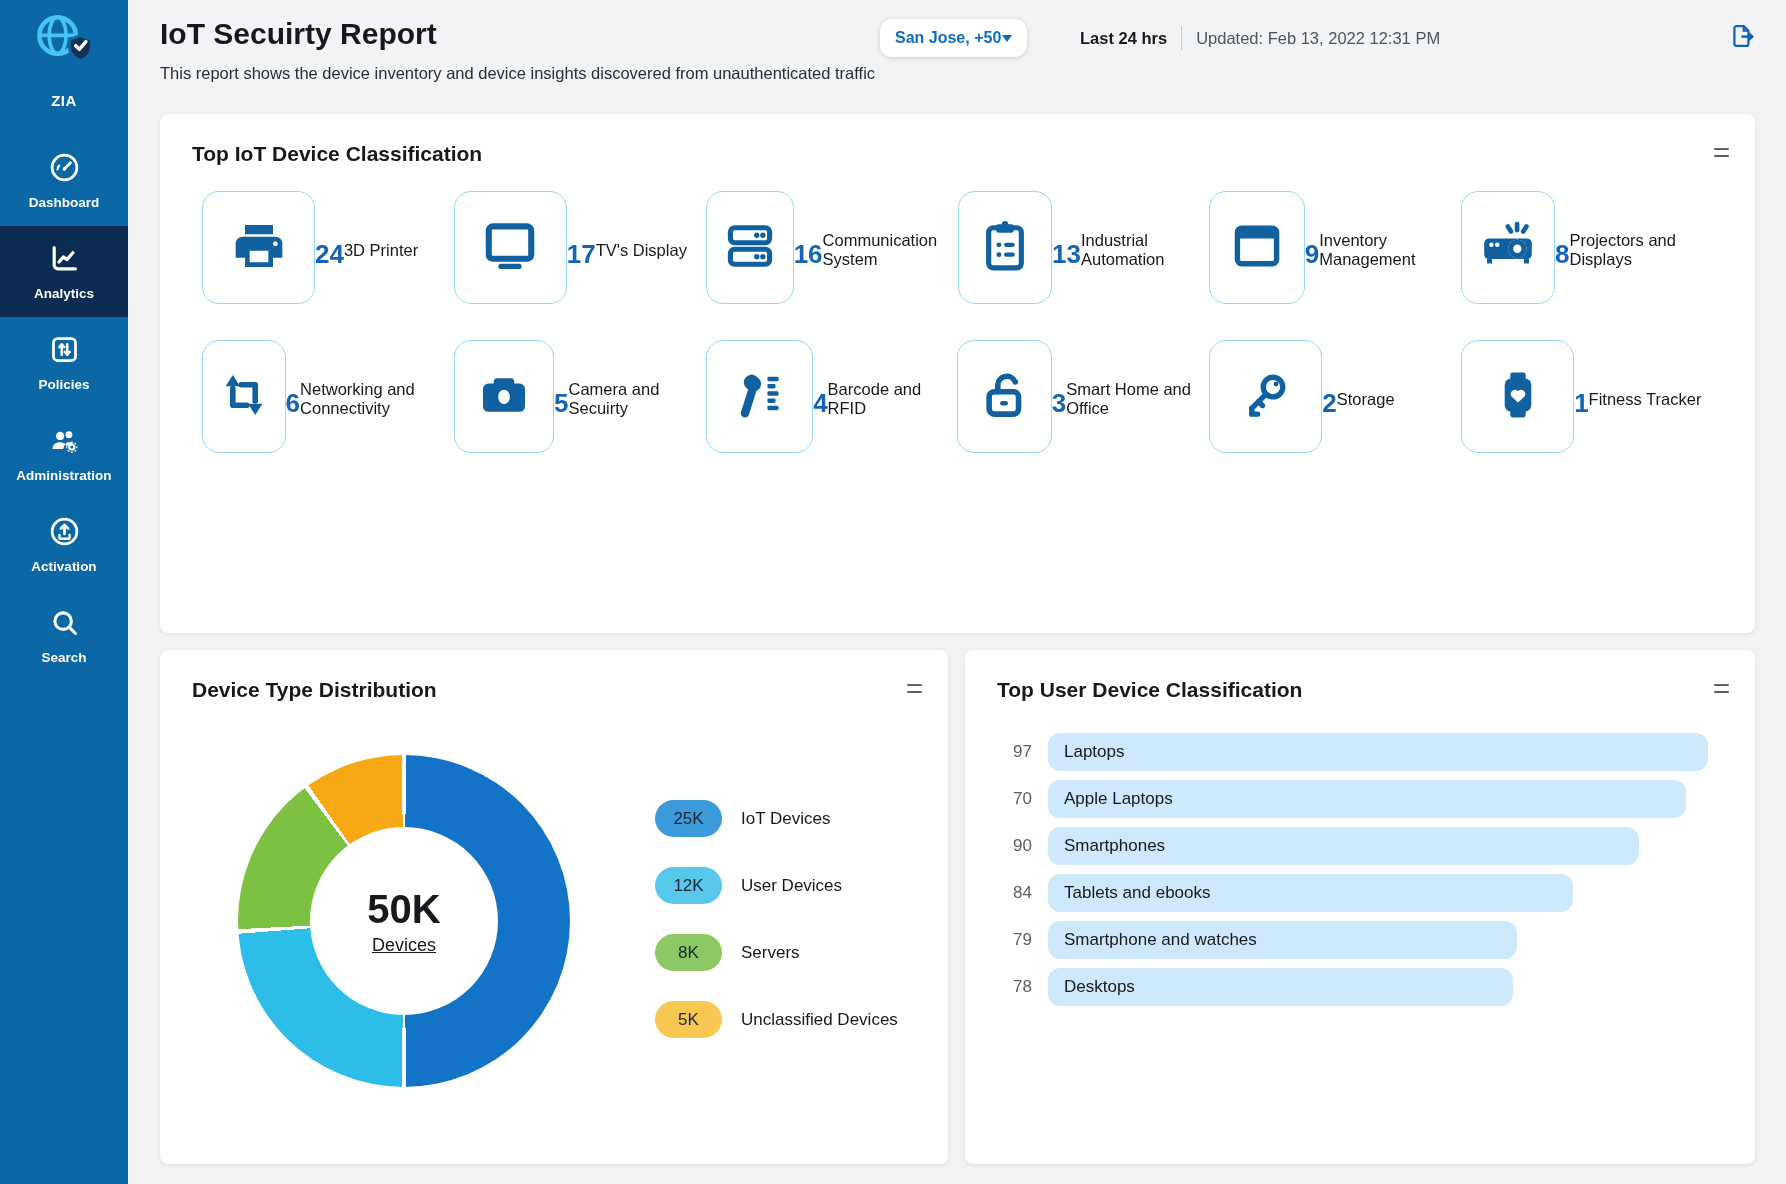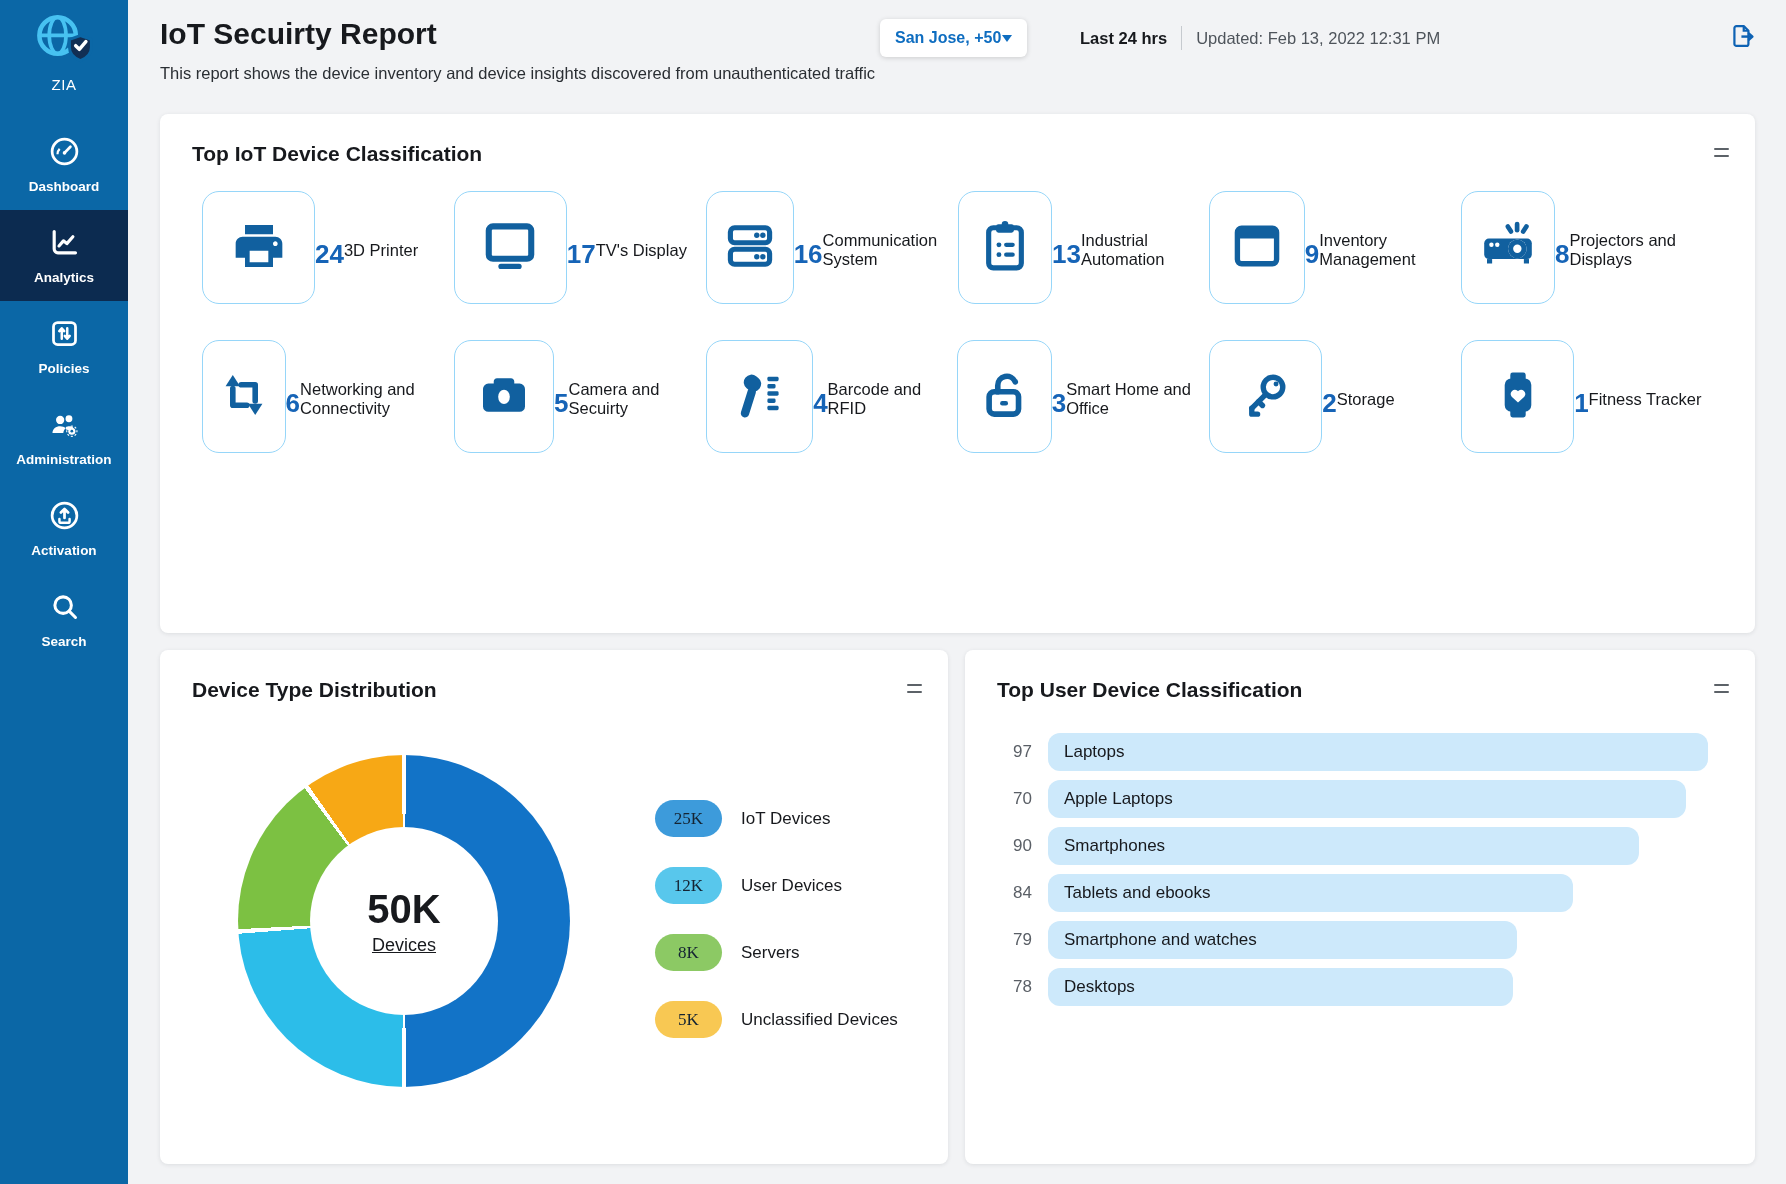--- a/index.html
+++ b/index.html
@@ -10,35 +10,35 @@
     color:#17191D;
     overflow:hidden;
     position:relative;
   }
   
   #sidebar {
     position:absolute; left:0; top:0; width:128px; height:1184px;
     background:#0B67A6; display:flex; flex-direction:column; align-items:center;
   }
   #logo-block { margin-top:12px; display:flex; flex-direction:column; align-items:center; cursor:pointer; }
-  #logo-block .brand { color:#fff; font-size:15px; font-weight:400; margin-top:4px; letter-spacing:.5px; }
+  #logo-block .brand { color:#fff; font-size:15px; font-weight:700; margin-top:20px; letter-spacing:.5px; }
   #nav { width:100%; margin-top:26px; display:flex; flex-direction:column; }
   .nav-item {
     width:100%; height:91px; display:flex; flex-direction:column; align-items:center;
     justify-content:center; gap:7px; cursor:pointer; color:#fff;
   }
   .nav-item.active { background:#0C2B50; }
   .nav-item .nav-label { font-size:13.5px; font-weight:700; color:#fff; }
   
   #main { position:absolute; left:128px; top:0; width:1658px; height:1184px; }
   #page-title { position:absolute; left:32px; top:17px; font-size:30px; font-weight:700; color:#17191D; }
   #page-subtitle { position:absolute; left:32px; top:64px; font-size:16.5px; color:#2A2E33; }
   #loc-dropdown {
     position:absolute; left:752px; top:19px; height:38px; background:#fff; border:none;
-    border-radius:6px; box-shadow:0 1px 5px rgba(0,0,0,.16); display:flex; align-items:center;
+    border-radius:12px; box-shadow:0 1px 5px rgba(0,0,0,.16); display:flex; align-items:center;
     gap:1px; padding:0 15px; cursor:pointer; font-family:inherit;
   }
   #loc-dropdown .loc-label { color:#0E6DC0; font-size:16px; font-weight:700; }
   .caret { width:0; height:0; border-left:5.5px solid transparent; border-right:5.5px solid transparent; border-top:7px solid #0E6DC0; }
   #header-meta { position:absolute; left:952px; top:19px; height:38px; display:flex; align-items:center; font-size:16.5px; }
   #time-range { font-weight:700; color:#17191D; }
   .vdiv { width:1px; height:24px; background:#C6CACF; margin:0 14px; }
   #updated { color:#4E545B; }
   #export-btn { position:absolute; left:1600px; top:22px; background:none; border:none; cursor:pointer; }
   
@@ -66,21 +66,21 @@
   #donut-hole {
     position:absolute; left:72px; top:72px; width:188px; height:188px; border-radius:50%;
     background:#fff; display:flex; flex-direction:column; align-items:center; justify-content:center;
   }
   #donut-value { font-size:40px; font-weight:700; color:#17191D; }
   #donut-label { font-size:18px; color:#17191D; margin-top:3px;text-decoration:underline; }
   #legend { position:absolute; left:495px; top:150px; }
   .legend-row { display:flex; align-items:center; margin-bottom:30px; }
   .legend-pill {
     width:67px; height:37px; border-radius:19px; display:flex; align-items:center;
-    justify-content:center; font-size:17px; color:#152433;font-family:Liberation Serif, serif;
+    justify-content:center; font-size:17px; color:#152433;
   }
   .legend-text { margin-left:19px; font-size:17px; color:#17191D; }
   
   #bars { position:absolute; left:20px; top:83px; right:46px; }
   .bar-row { display:flex; align-items:center; margin-bottom:9px; height:38px; }
   .bar-num { width:47px; text-align:right; font-size:17px; color:#5A5F66; flex:none; }
   .bar-fill {
     margin-left:16px; height:38px; background:#CDE9FB; border-radius:12px;
     display:flex; align-items:center; padding-left:16px; font-size:17px; color:#17191D;
   }

